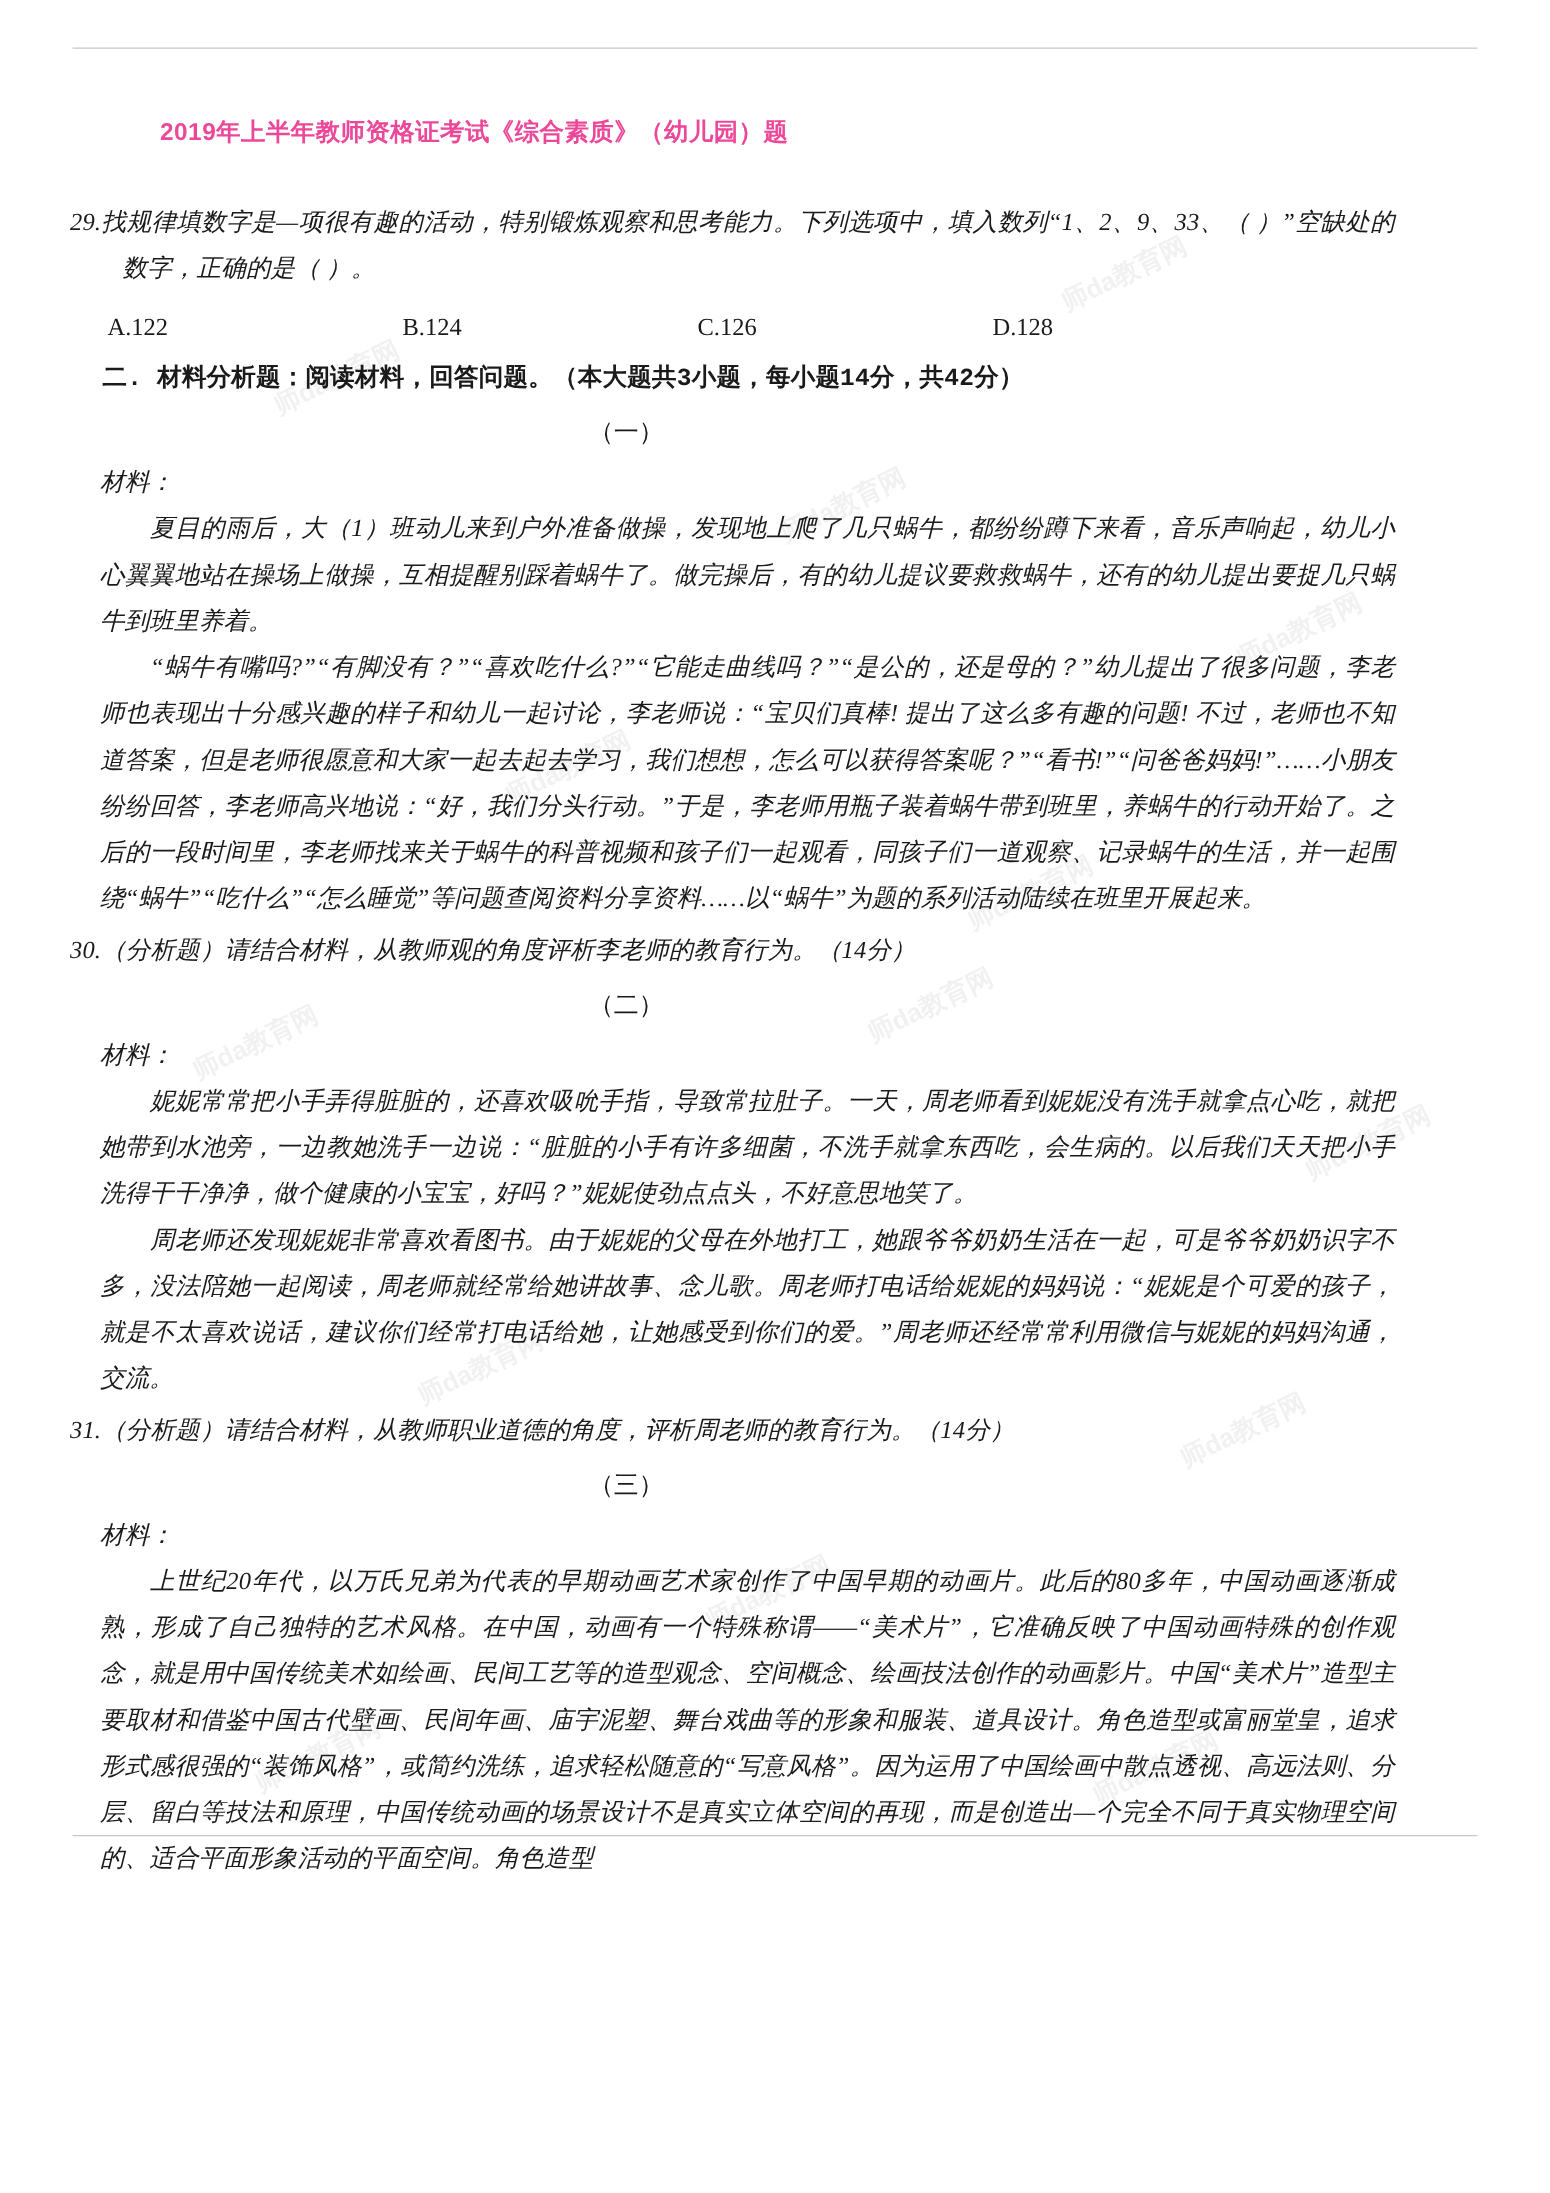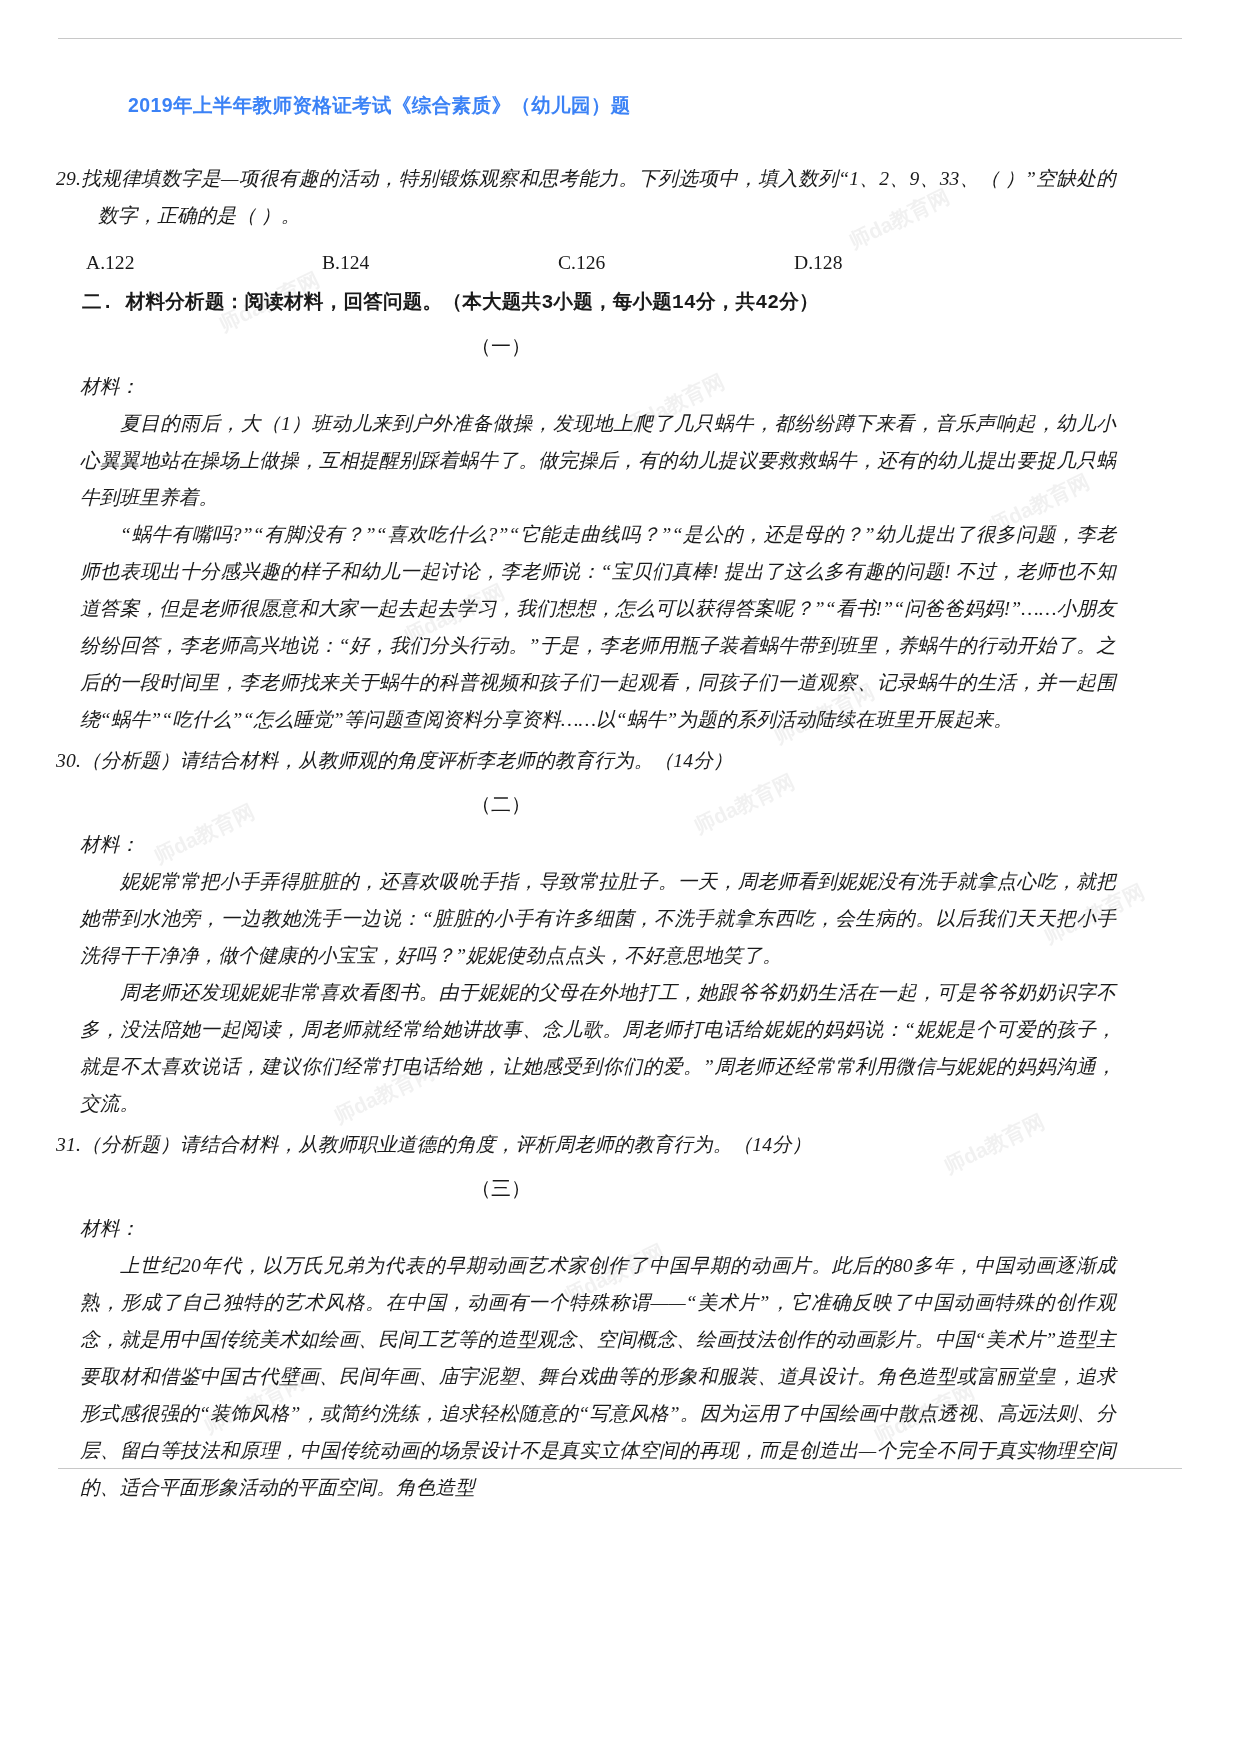--- a/index.html
+++ b/index.html
@@ -36,21 +36,21 @@
     width: 1124px;
     height: 1px;
     background: #c8c8c8;
   }
   .doc-title {
     position: absolute;
     left: 128px;
     top: 92px;
     font-size: 19.5px;
     font-weight: bold;
-    color: #3b82f6;
+    color: #ec4899;
     letter-spacing: 0.4px;
     font-family: "Liberation Sans", "DejaVu Sans", sans-serif;
     white-space: nowrap;
   }
   .content {
     position: absolute;
     left: 56px;
     top: 160px;
     width: 1060px;
   }

